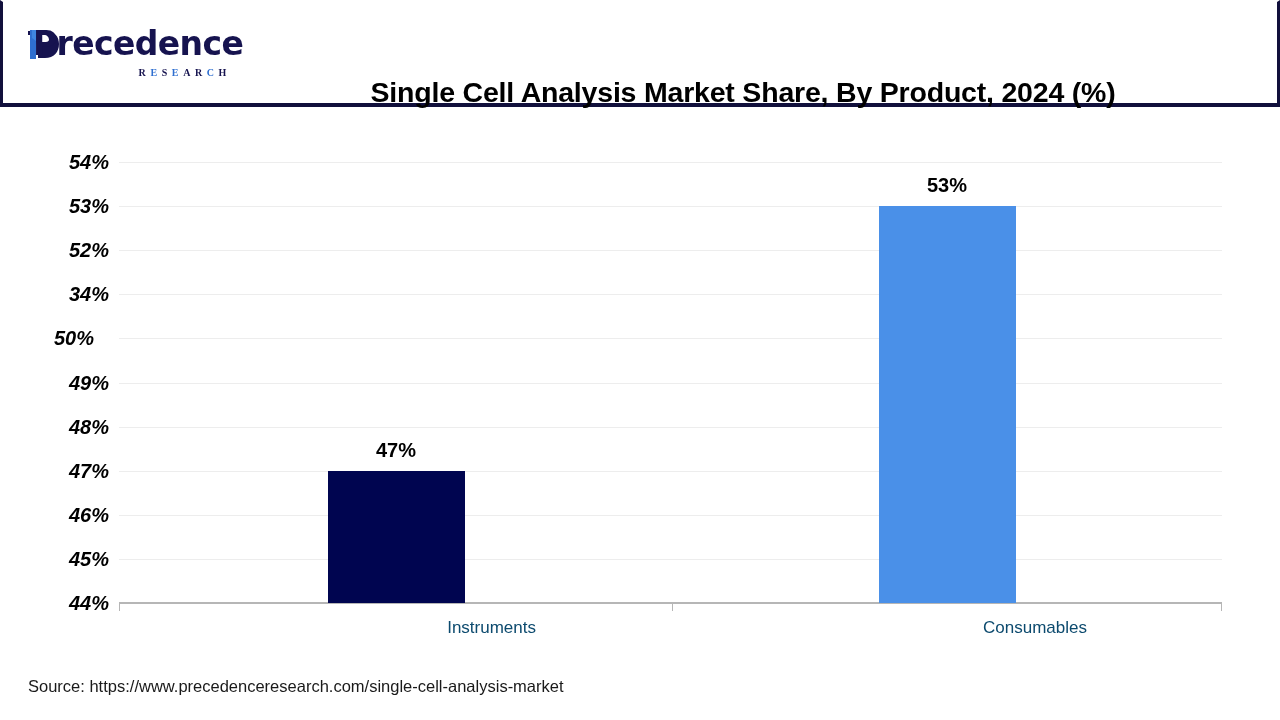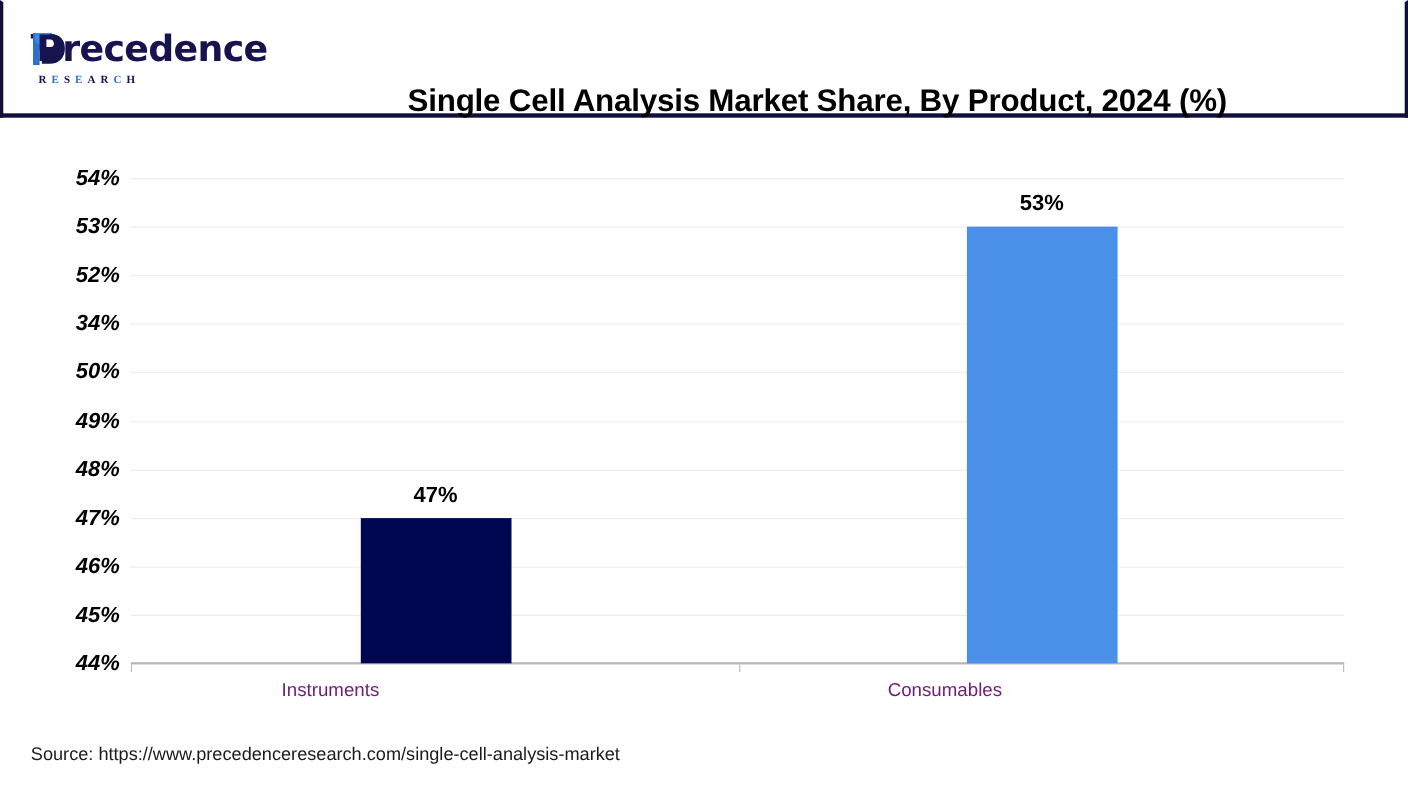--- a/index.html
+++ b/index.html
@@ -33,20 +33,21 @@
     background: #ffffff;
   }
 
   
   #logo {
     position: absolute;
     left: 16px;
     top: 26px;
     width: 205px;
     height: 58px;
+    text-align: right;
   }
   #logo-mark {
     position: absolute;
     left: 7px;
     top: 1px;
     width: 34px;
     height: 31px;
   }
   #logo-word {
     position: absolute;
@@ -160,23 +161,23 @@
     text-align: center;
     font-size: 20px;
     font-weight: bold;
     color: #000000;
     font-family: "Liberation Sans", sans-serif;
     white-space: nowrap;
   }
   .cat-label {
     position: absolute;
     top: 618px;
-    text-align: left;
+    text-align: right;
     font-size: 17px;
-    color: #701a75;
+    color: #0c4a6e;
     font-family: "Liberation Sans", sans-serif;
     white-space: nowrap;
   }
 
   #source {
     position: absolute;
     left: 0;
     top: 677px;
     width: 1266px;
     font-size: 16.5px;
@@ -204,21 +205,21 @@
     </div>
 
     <div id="chart-title">Single Cell Analysis Market Share, By Product, 2024 (%)</div>
   </div>
 
   <div id="yaxis">
       <div class="ytick" style="top: 153px;">54%</div>
       <div class="ytick" style="top: 197.1px;">53%</div>
       <div class="ytick" style="top: 241.2px;">52%</div>
       <div class="ytick" style="top: 285.3px;">34%</div>
-      <div class="ytick" style="top: 329.4px;">50%</div>
+      <div class="ytick" style="top: 329.4px; text-align: center;">50%</div>
       <div class="ytick" style="top: 373.5px;">49%</div>
       <div class="ytick" style="top: 417.6px;">48%</div>
       <div class="ytick" style="top: 461.7px;">47%</div>
       <div class="ytick" style="top: 505.8px;">46%</div>
       <div class="ytick" style="top: 549.9px;">45%</div>
       <div class="ytick" style="top: 594px;">44%</div>
     </div>
 
   <div id="plot">
       <div class="gridline" style="top: 0px; background: rgb(237, 237, 237);"></div>

